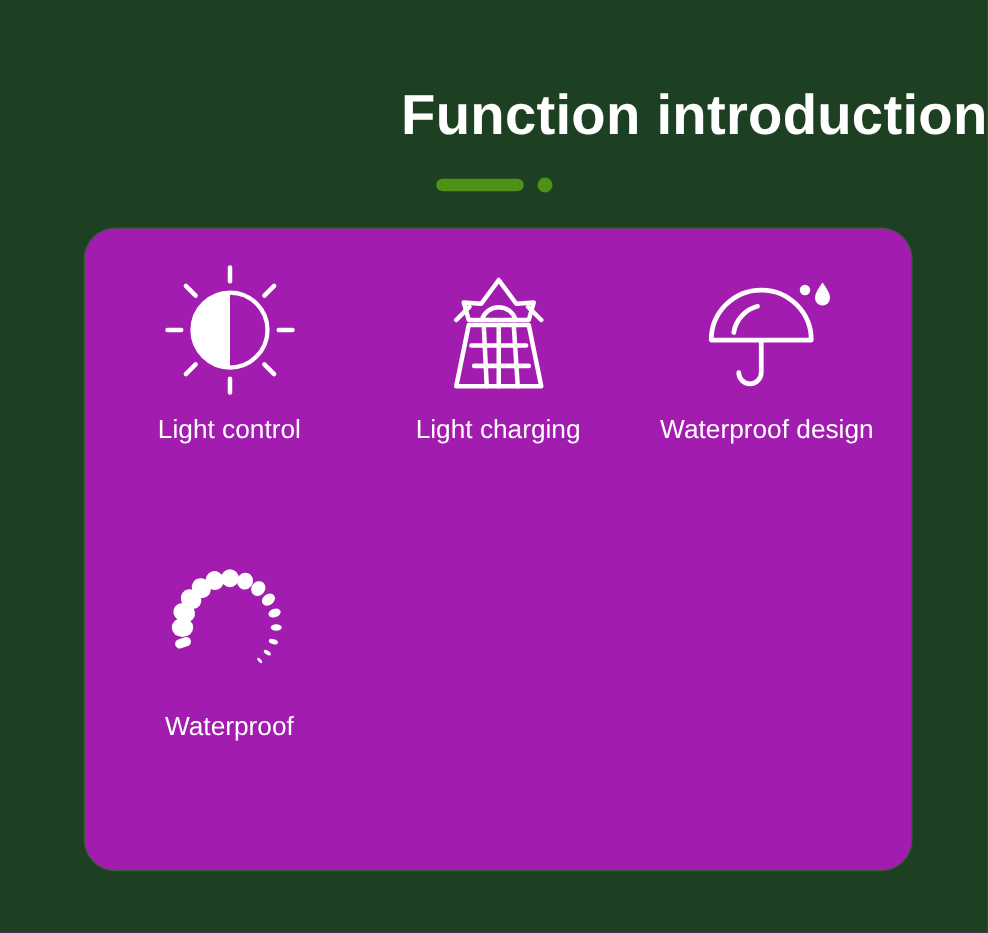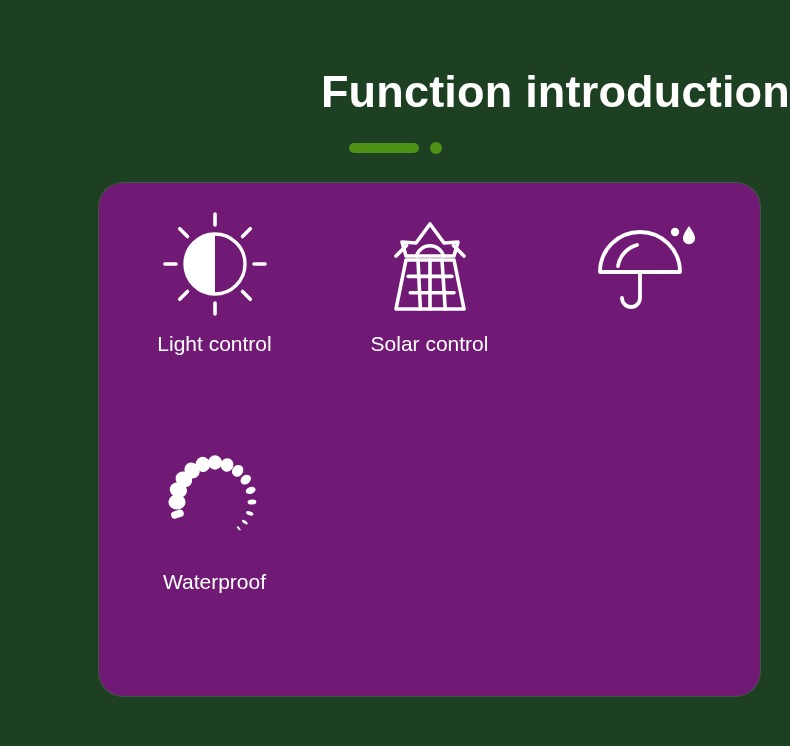--- a/index.html
+++ b/index.html
@@ -56,25 +56,24 @@
     background: #4d9216;
   }
 
   
   .feature-card {
     position: absolute;
     left: 68px;
     top: 183px;
     width: 661px;
     height: 513px;
-    background: #701a75;
+    background: #a21caf;
     border-radius: 24px;
     box-shadow: 0 0 0 1px rgba(190,205,190,0.18);
     overflow: hidden;
-    margin-left: 31px;
   }
   .grid {
     position: absolute;
     inset: 0;
     display: grid;
     grid-template-columns: repeat(3, 1fr);
     grid-template-rows: repeat(2, 1fr);
     padding: 26px 8px 20px 8px;
   }
   .feature {
@@ -151,35 +150,36 @@
 
               <path d="M32.1 64.4 L75.9 64.4"></path>
               <path d="M34.3 80.7 L78 80.7"></path>
 
               <path d="M42 48 L44.4 97"></path>
               <path d="M54 48 L54 97"></path>
               <path d="M66 48 L69.2 97"></path>
             </g>
           </svg>
         </div>
-        <div class="label">Solar control</div>
+        <div class="label">Light charging</div>
       </div>
 
       <div class="feature row1">
         <div class="icon-wrap">
           <svg width="110" height="104" viewBox="0 0 110 104" fill="none">
             <g stroke="#ffffff" stroke-width="3.8" stroke-linecap="round" stroke-linejoin="round" fill="none">
               <path d="M10 60 A40 40 0 0 1 90 60 Z"></path>
               <path d="M28 54 A26 26 0 0 1 47 33"></path>
               <path d="M50 60 L50 86 A9 9 0 0 1 32 86"></path>
             </g>
             <circle cx="85" cy="20" r="4.2" fill="#ffffff"></circle>
             <path d="M99 14 C103.5 20.5 105 23.5 105 26.3 A6 6 0 0 1 93 26.3 C93 23.5 94.5 20.5 99 14 Z" fill="#ffffff"></path>
           </svg>
         </div>
+        <div class="label">Waterproof design</div>
       </div>
 
 
 
       <div class="feature row2">
         <div class="icon-wrap">
           <svg width="104" height="100" viewBox="0 0 104 100" fill="none">
             <g fill="#ffffff">
 
               <g transform="rotate(-108 52 50)">

